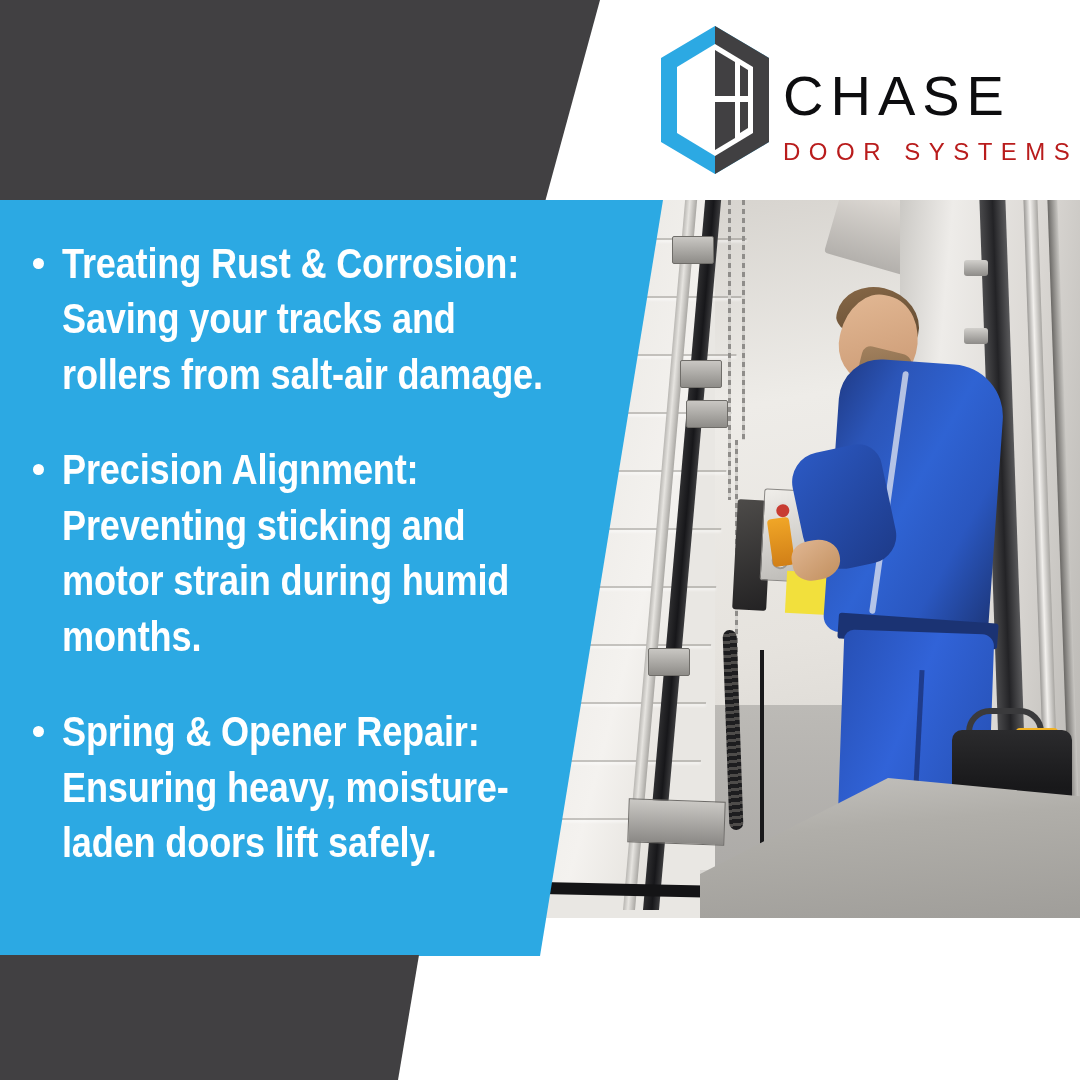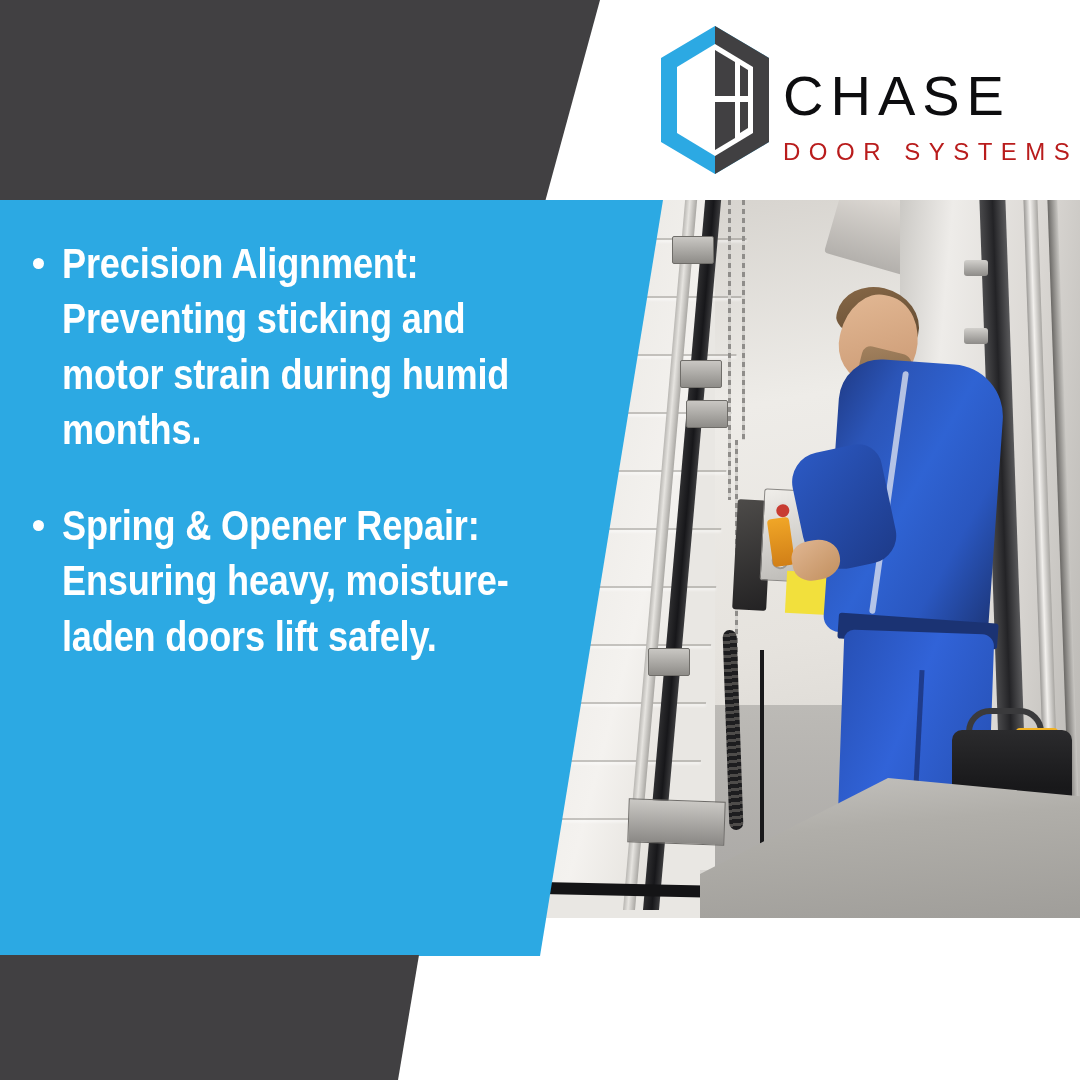--- a/index.html
+++ b/index.html
@@ -506,20 +506,24 @@
 
       <div class="dock-face"></div>
       <div class="dock"></div>
     </div>
   </div>
 
   <div class="blue-panel"></div>
 
   <div class="bullet-list">
 
+    <div class="bullet-item">
+      <span class="bullet-dot"></span>
+      <span class="bullet-text">Treating Rust &amp; Corrosion: Saving your tracks and rollers from salt-air damage.</span>
+    </div>
 
     <div class="bullet-item">
       <span class="bullet-dot"></span>
       <span class="bullet-text">Precision Alignment: Preventing sticking and motor strain during humid months.</span>
     </div>
 
     <div class="bullet-item">
       <span class="bullet-dot"></span>
       <span class="bullet-text">Spring &amp; Opener Repair: Ensuring heavy, moisture-laden doors lift safely.</span>
     </div>

